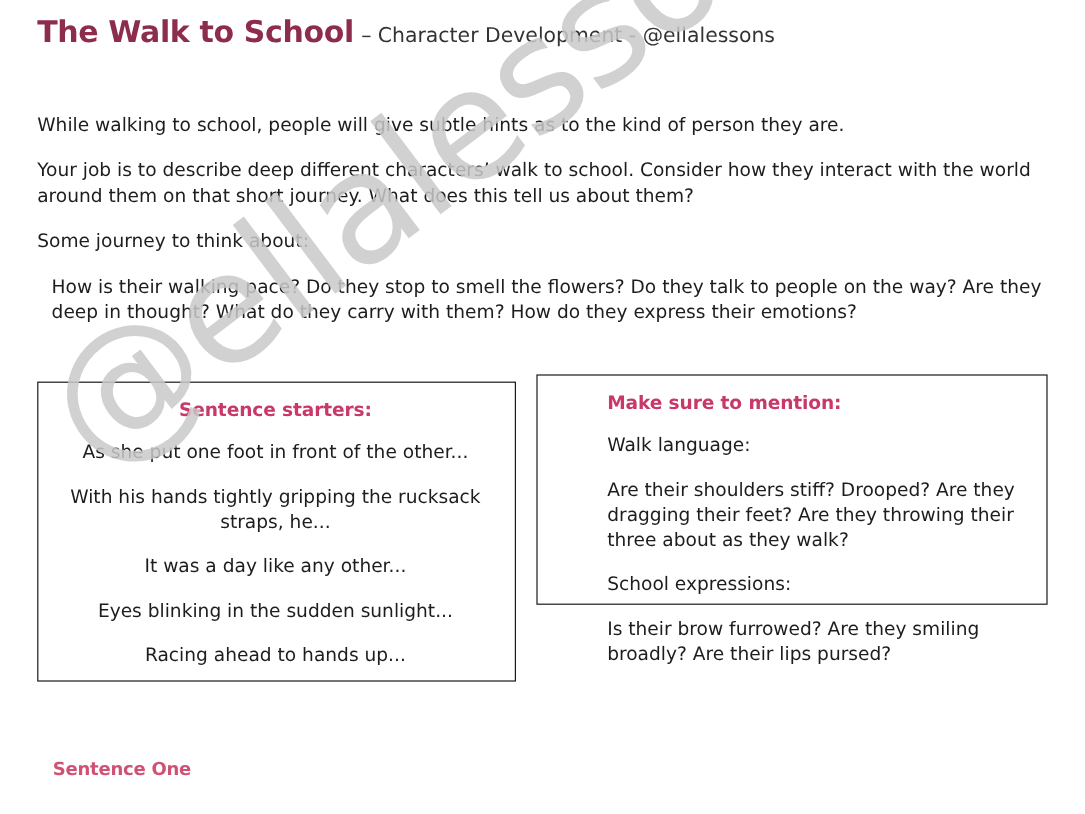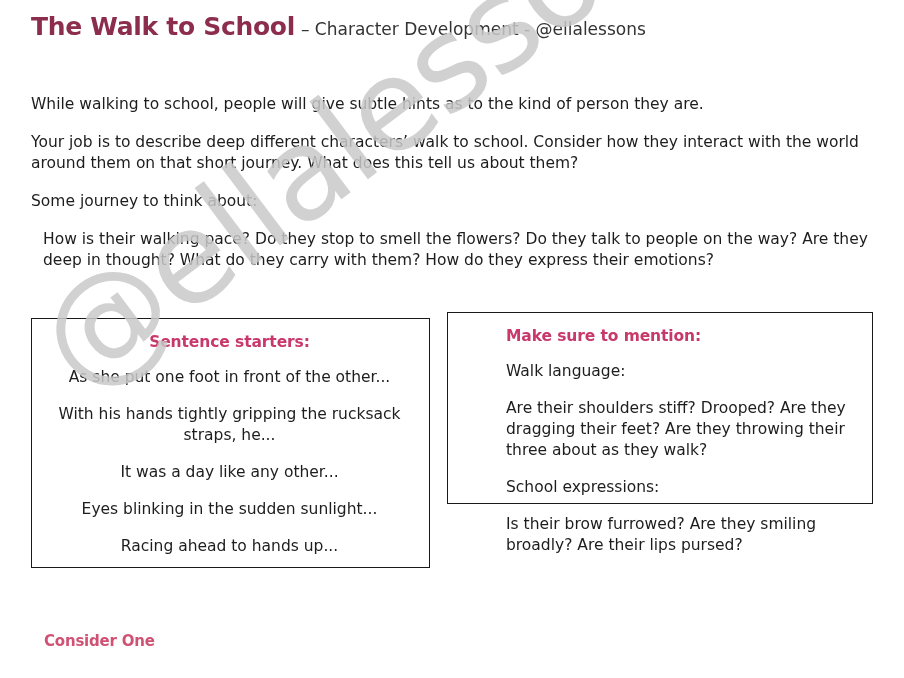--- a/index.html
+++ b/index.html
@@ -166,15 +166,15 @@
   <div class="card" id="card-right">
     <div class="card-inner">
       <p class="card-heading">Make sure to mention:</p>
       <p class="card-line">Walk language:</p>
       <p class="card-line">Are their shoulders stiff? Drooped? Are they dragging their feet? Are they throwing their three about as they walk?</p>
       <p class="card-line">School expressions:</p>
       <p class="card-line">Is their brow furrowed? Are they smiling broadly? Are their lips pursed?</p>
     </div>
   </div>
 
-  <div id="character-label">Consider One</div>
+  <div id="character-label">Sentence One</div>
 
 </div>
 
 </body></html>

